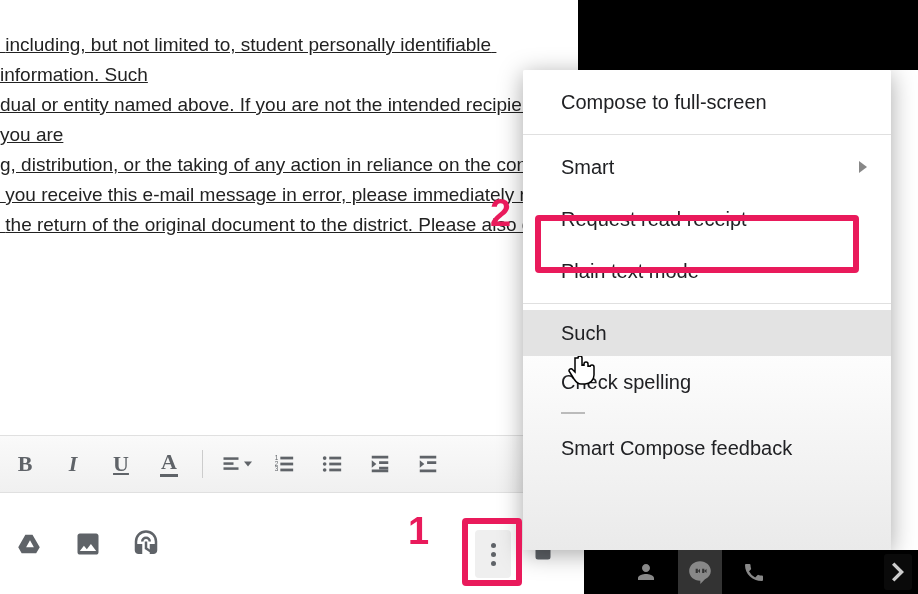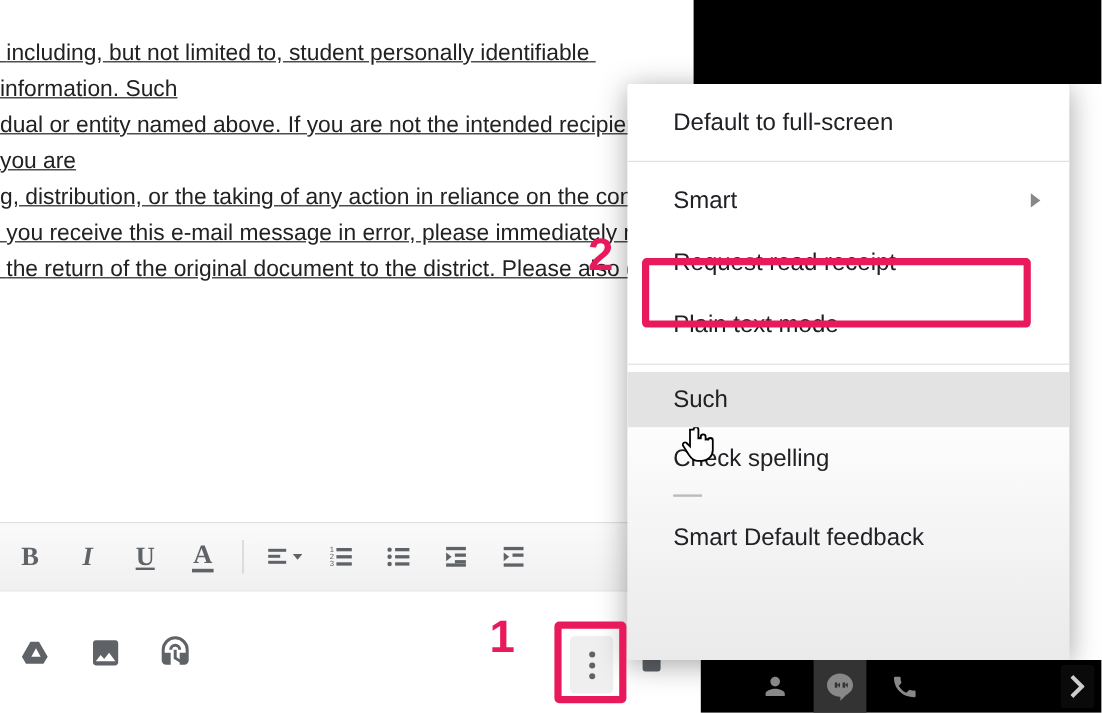--- a/index.html
+++ b/index.html
@@ -314,33 +314,33 @@
   </div>
 </div>
 
 <div class="trash-wrap">
   <svg width="30" height="30" viewBox="0 0 24 24" fill="#5f6368">
       <path d="M6 7h12v13a2 2 0 01-2 2H8a2 2 0 01-2-2V7zm3-4h6l1 2h4v2H4V5h4l1-2z"></path>
     </svg>
 </div>
 
 <div class="menu">
-  <div class="menu-item">Default to full-screen</div>
+  <div class="menu-item">Compose to full-screen</div>
   <div class="menu-divider"></div>
   <div class="menu-item">
     <span>Smart</span>
     <span class="submenu-arrow"></span>
   </div>
   <div class="menu-item">Request read receipt</div>
   <div class="menu-item">Plain text mode</div>
   <div class="menu-divider"></div>
   <div class="menu-item hovered" style="height:46px;">Such</div>
   <div class="menu-item">Check spelling</div>
   <div class="short-divider"></div>
-  <div class="menu-item">Smart Default feedback</div>
+  <div class="menu-item">Smart Compose feedback</div>
 </div>
 
 <div class="bottom-chat-bar">
   <div class="chat-icon">
     <svg width="24" height="24" viewBox="0 0 24 24">
         <path d="M12 12c2.21 0 4-1.79 4-4s-1.79-4-4-4-4 1.79-4 4 1.79 4 4 4zm0 2c-2.67 0-8 1.34-8 4v2h16v-2c0-2.66-5.33-4-8-4z"></path>
       </svg>
   </div>
   <div class="chat-icon active">
     <svg width="26" height="26" viewBox="0 0 24 24">

